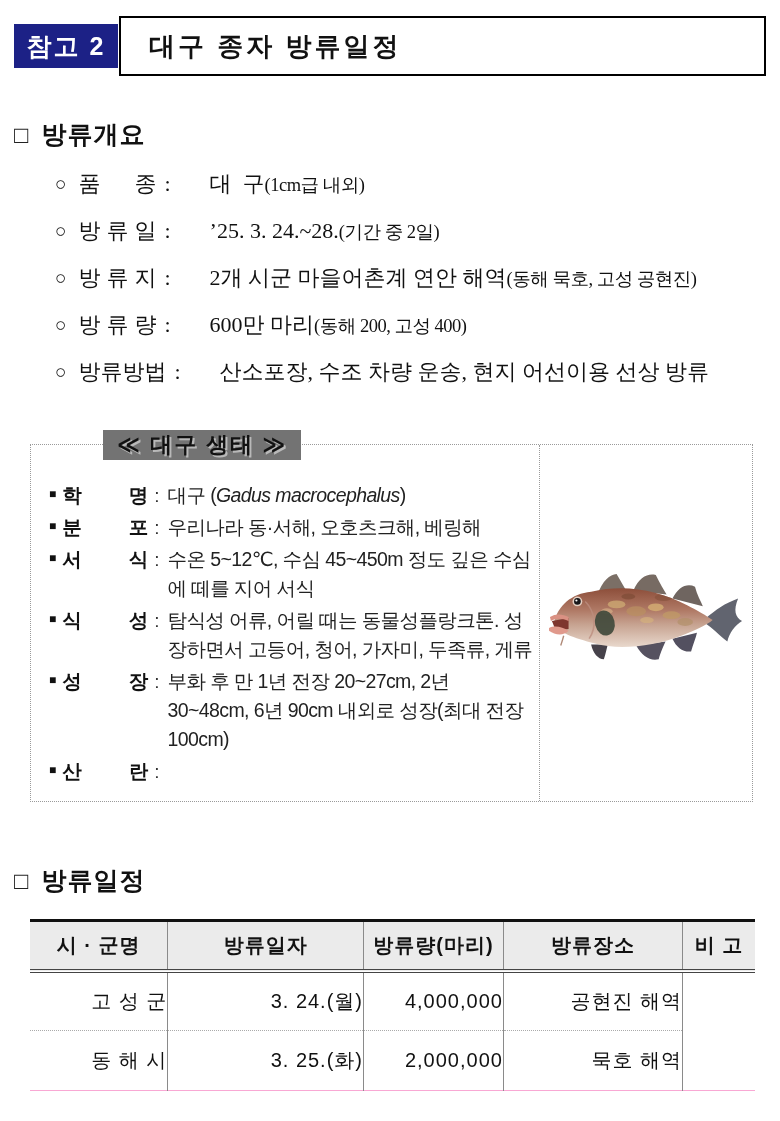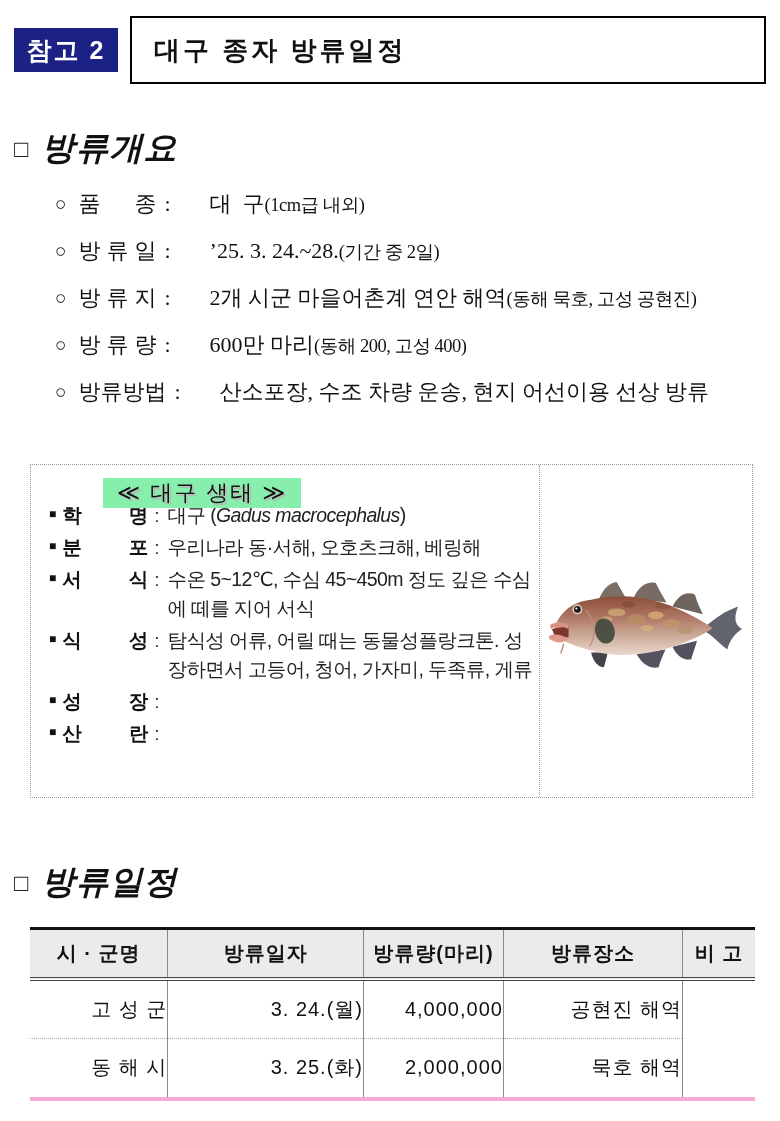--- a/index.html
+++ b/index.html
@@ -1,72 +1,71 @@
 <!DOCTYPE html>
 <html><head>
 <meta charset="utf-8">
 <style>
   * { box-sizing: border-box; margin: 0; padding: 0; }
   html, body { width: 780px; height: 1121px; background: #ffffff; overflow: hidden; }
   body { font-family: "Liberation Sans", "DejaVu Sans", sans-serif; color: #111; }
 
   
-  .doc-header { display: flex; align-items: center; margin: 16px 14px 0 14px; gap: 12px; }
+  .doc-header { display: flex; align-items: center; margin: 16px 14px 0 14px; gap: 1px; }
   .ref-badge {
     width: 104px; height: 44px; background: #1c2186; color: #fff;
     display: flex; align-items: center; justify-content: center;
     font-size: 25px; font-weight: 700; letter-spacing: 2px; flex: none;
   }
   .title-box {
-    flex: 1; height: 68px; border: 2px solid #000; background: #fff;
-    display: flex; align-items: center; padding-left: 22px;
+    flex: 1; height: 60px; border: 2px solid #000; background: #fff;
+    display: flex; align-items: center; padding-left: 28px;
     font-size: 26px; font-weight: 800; letter-spacing: 3px;
   }
 
   
   .section-heading { display: flex; align-items: center; margin-left: 14px; gap: 13px; }
   .section-heading .sq { font-size: 24px; font-weight: 400; color: #222; line-height: 1; }
-  .section-heading .txt { font-size: 33px; font-weight: 800; letter-spacing: 1px; font-style: italic; }
+  .section-heading .txt { font-size: 25px; font-weight: 800; letter-spacing: 1px; }
   #sec1-heading { margin-top: 42px; }
   #sec2-heading { margin-top: 62px; }
 
   
   .overview-list { margin: 18px 0 0 55px; font-family: "Liberation Serif", "DejaVu Serif", serif; }
   .ov-item { display: flex; align-items: baseline; height: 47px; font-size: 22px; }
   .ov-bullet { font-size: 19px; margin-right: 12px; transform: translateY(-1px); }
   .ov-label { display: inline-block; min-width: 78px; text-align: justify; text-align-last: justify; white-space: pre; }
   .ov-sep { margin: 0 10px 0 8px; }
   .ov-value { white-space: pre; padding-left: 29px; }
   .ov-note { font-size: 18.5px; letter-spacing: -0.5px; }
 
   
   .eco-box {
     position: relative; margin: 40px 0 0 30px; width: 723px;
     border: 1px dotted #9a9a9a; display: flex; min-height: 334px;
   }
   .eco-title {
-    position: absolute; top: -15px; left: 72px; background: #86efac;
-    padding: 0 14px; font-size: 22px; font-weight: 400; letter-spacing: 2px;
+    position: absolute; top: -15px; left: 72px; background: #737373;
+    padding: 0 14px; font-size: 22px; font-weight: 700; letter-spacing: 2px;
     text-shadow: 2px 2px 0 #b9b9b9;
-    margin-top: 28px;
   }
   .eco-left { width: 508px; padding: 36px 6px 12px 18px; }
   .eco-right { flex: 1; border-left: 1px dotted #9a9a9a; display: flex; align-items: center; justify-content: center; }
   .eco-item { display: flex; align-items: flex-start; margin-bottom: 3px; }
   .eco-bullet { font-size: 12px; margin: 7px 6px 0 0; line-height: 1; }
   .eco-label { display: inline-block; min-width: 86px; font-size: 19.5px; font-weight: 700;
                text-align: justify; text-align-last: justify; line-height: 29px; }
   .eco-sep { margin: 0 8px 0 6px; font-size: 19px; line-height: 29px; color: #333; }
   .eco-text { width: 368px; font-size: 19.5px; line-height: 29px; letter-spacing: -0.6px; color: #222; }
   .eco-text .sci { font-style: italic; }
 
   
   .sched-table {
     margin: 22px 0 0 30px; width: 725px; border-collapse: collapse;
-    border-top: 3px solid #111; border-bottom: 4px solid #f9a8d4;
+    border-top: 3px solid #111; border-bottom: 1px solid #f9a8d4;
     font-size: 20px; table-layout: fixed;
   }
   .sched-table th {
     background: #ebebeb; height: 50px; font-weight: 700;
     border-bottom: 4px double #444; text-align: center; letter-spacing: 1px;
   }
   .sched-table td { height: 60px; text-align: right; letter-spacing: 1px; }
   .sched-table .vline { border-left: 1px solid #8a8a8a; }
   .sched-table tr.row-a td.dot { border-bottom: 1px dotted #aaa; }
   .col1 { width: 19%; } .col2 { width: 27%; } .col3 { width: 19.3%; }
@@ -148,20 +147,21 @@
     <div class="eco-item">
       <span class="eco-bullet">■</span>
       <span class="eco-label">식 성</span>
       <span class="eco-sep">:</span>
       <span class="eco-text">탐식성 어류, 어릴 때는 동물성플랑크톤. 성장하면서 고등어, 청어, 가자미, 두족류, 게류</span>
     </div>
     <div class="eco-item">
       <span class="eco-bullet">■</span>
       <span class="eco-label">성 장</span>
       <span class="eco-sep">:</span>
+      <span class="eco-text">부화 후 만 1년 전장 20~27cm, 2년 30~48cm, 6년 90cm 내외로 성장(최대 전장 100cm)</span>
     </div>
     <div class="eco-item">
       <span class="eco-bullet">■</span>
       <span class="eco-label">산 란</span>
       <span class="eco-sep">:</span>
     </div>
   </div>
 
   <div class="eco-right">
 

